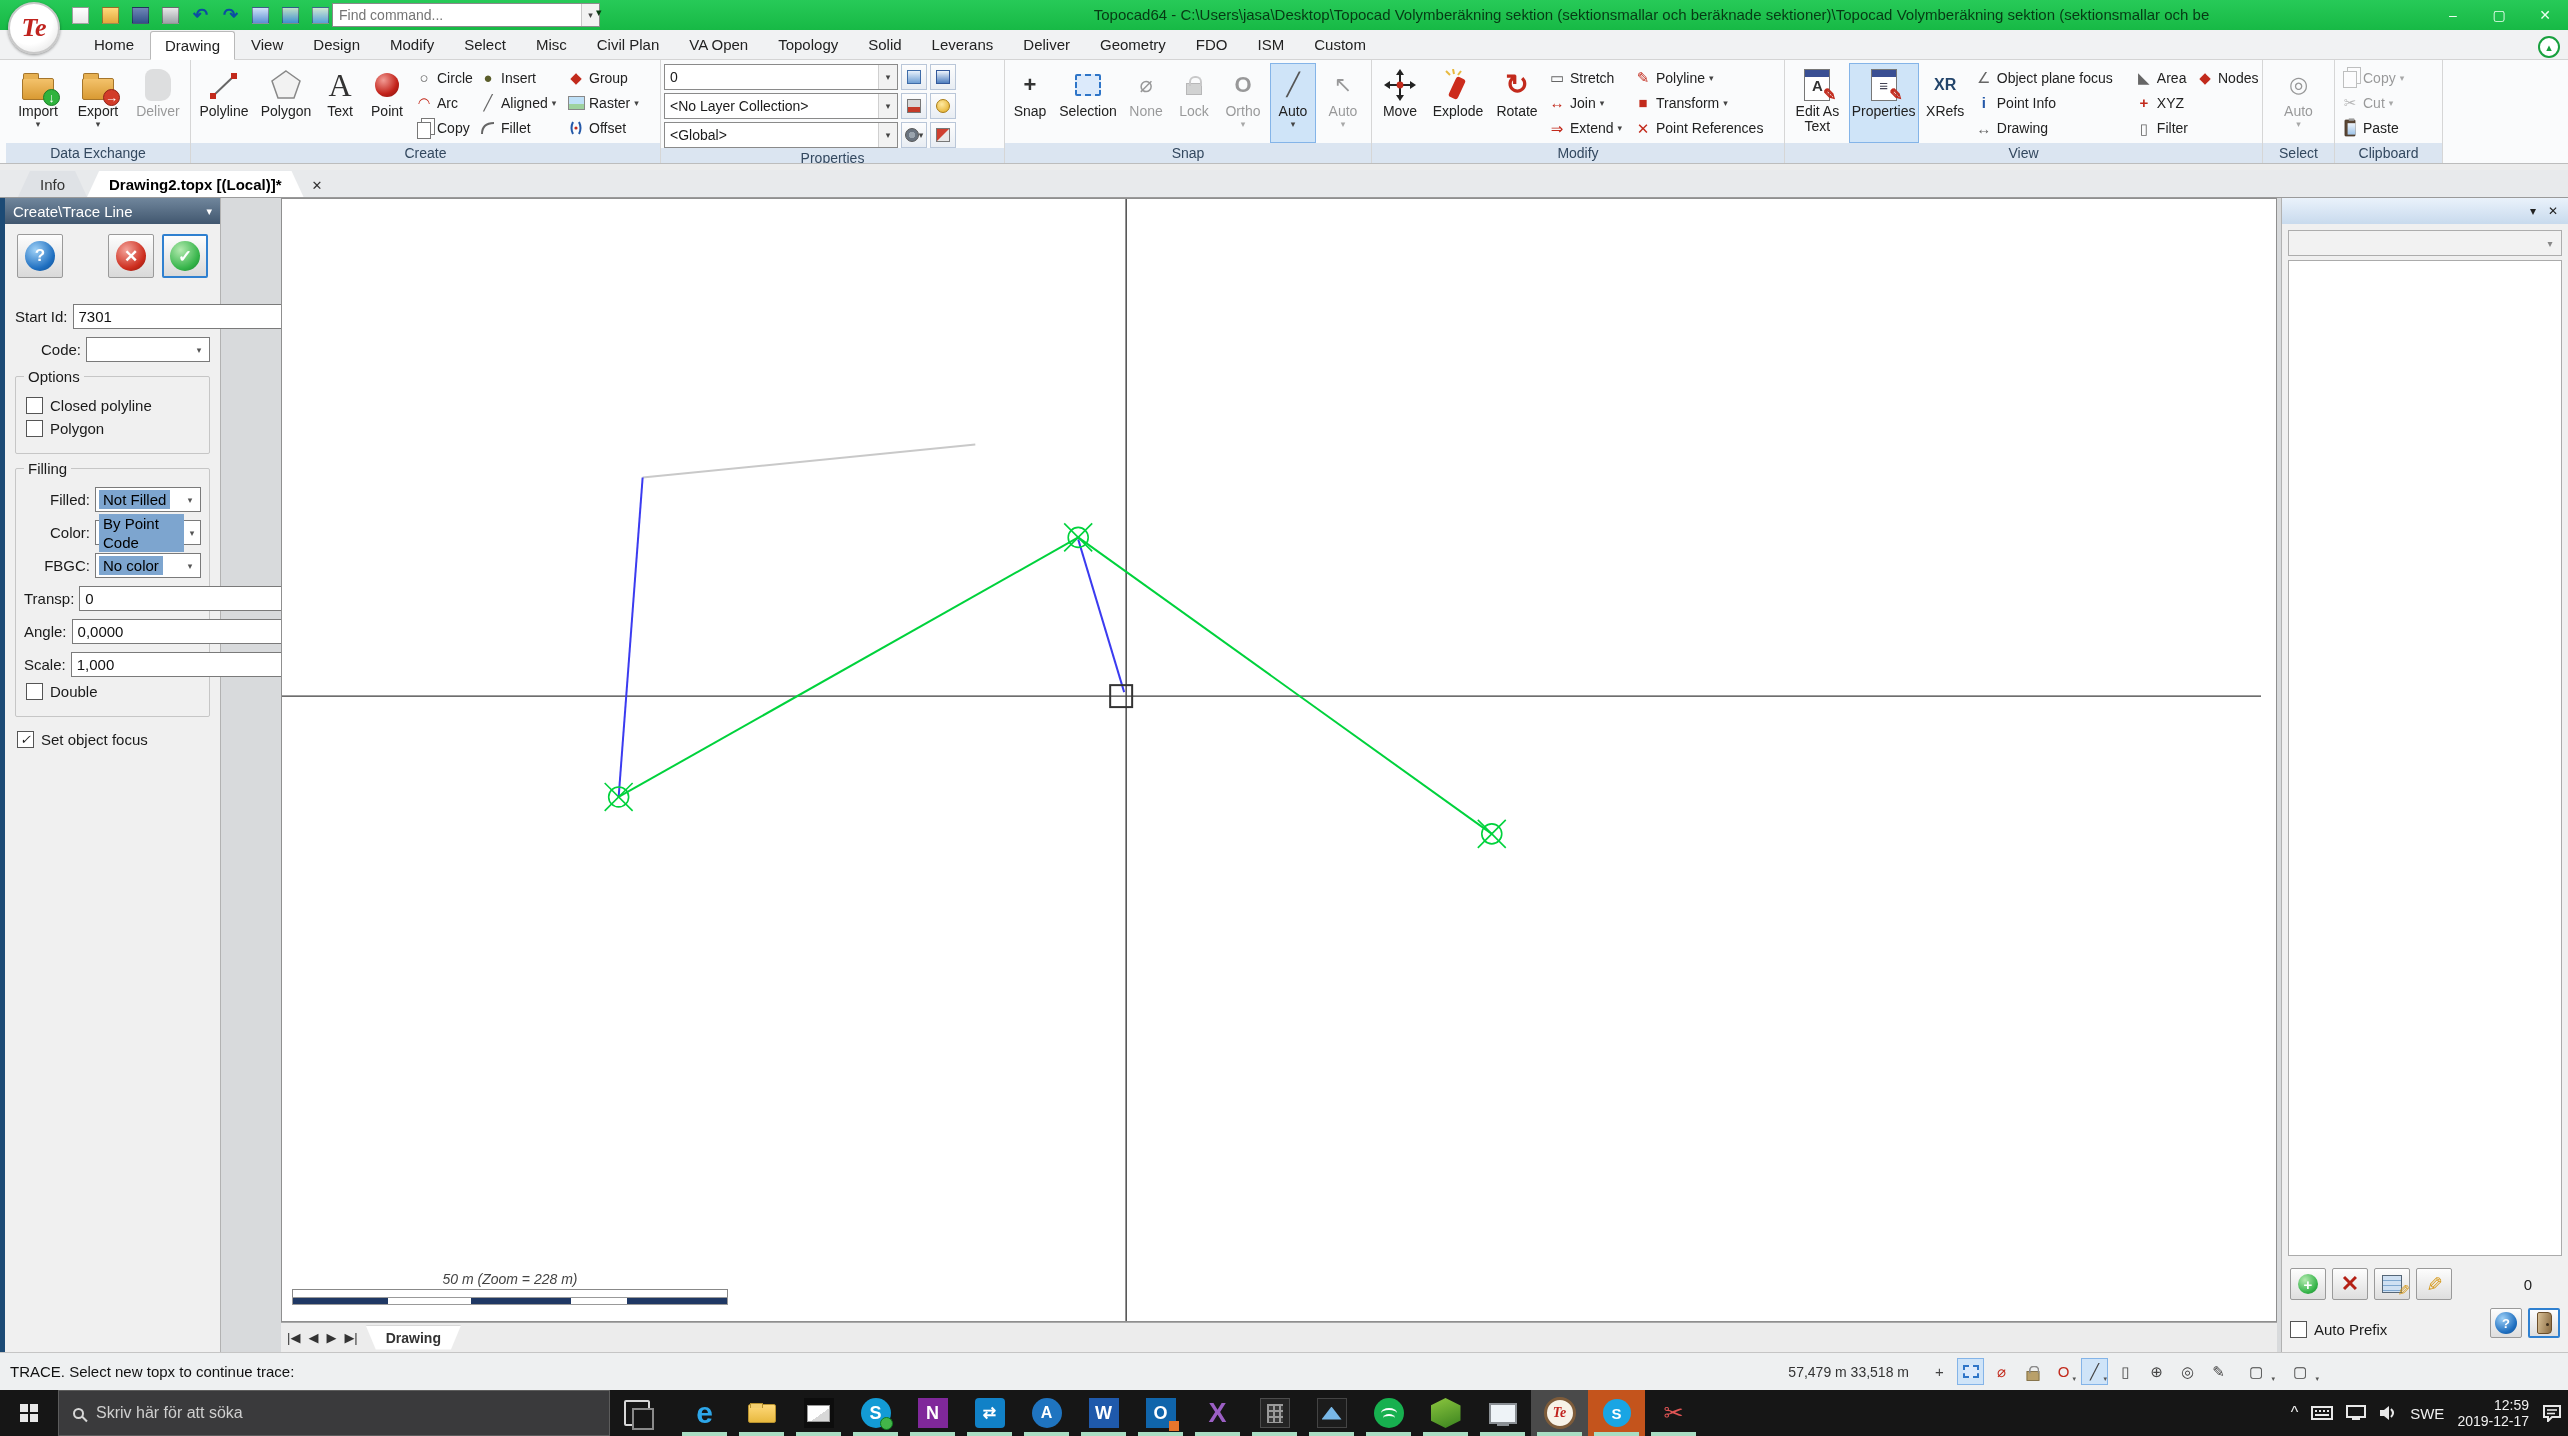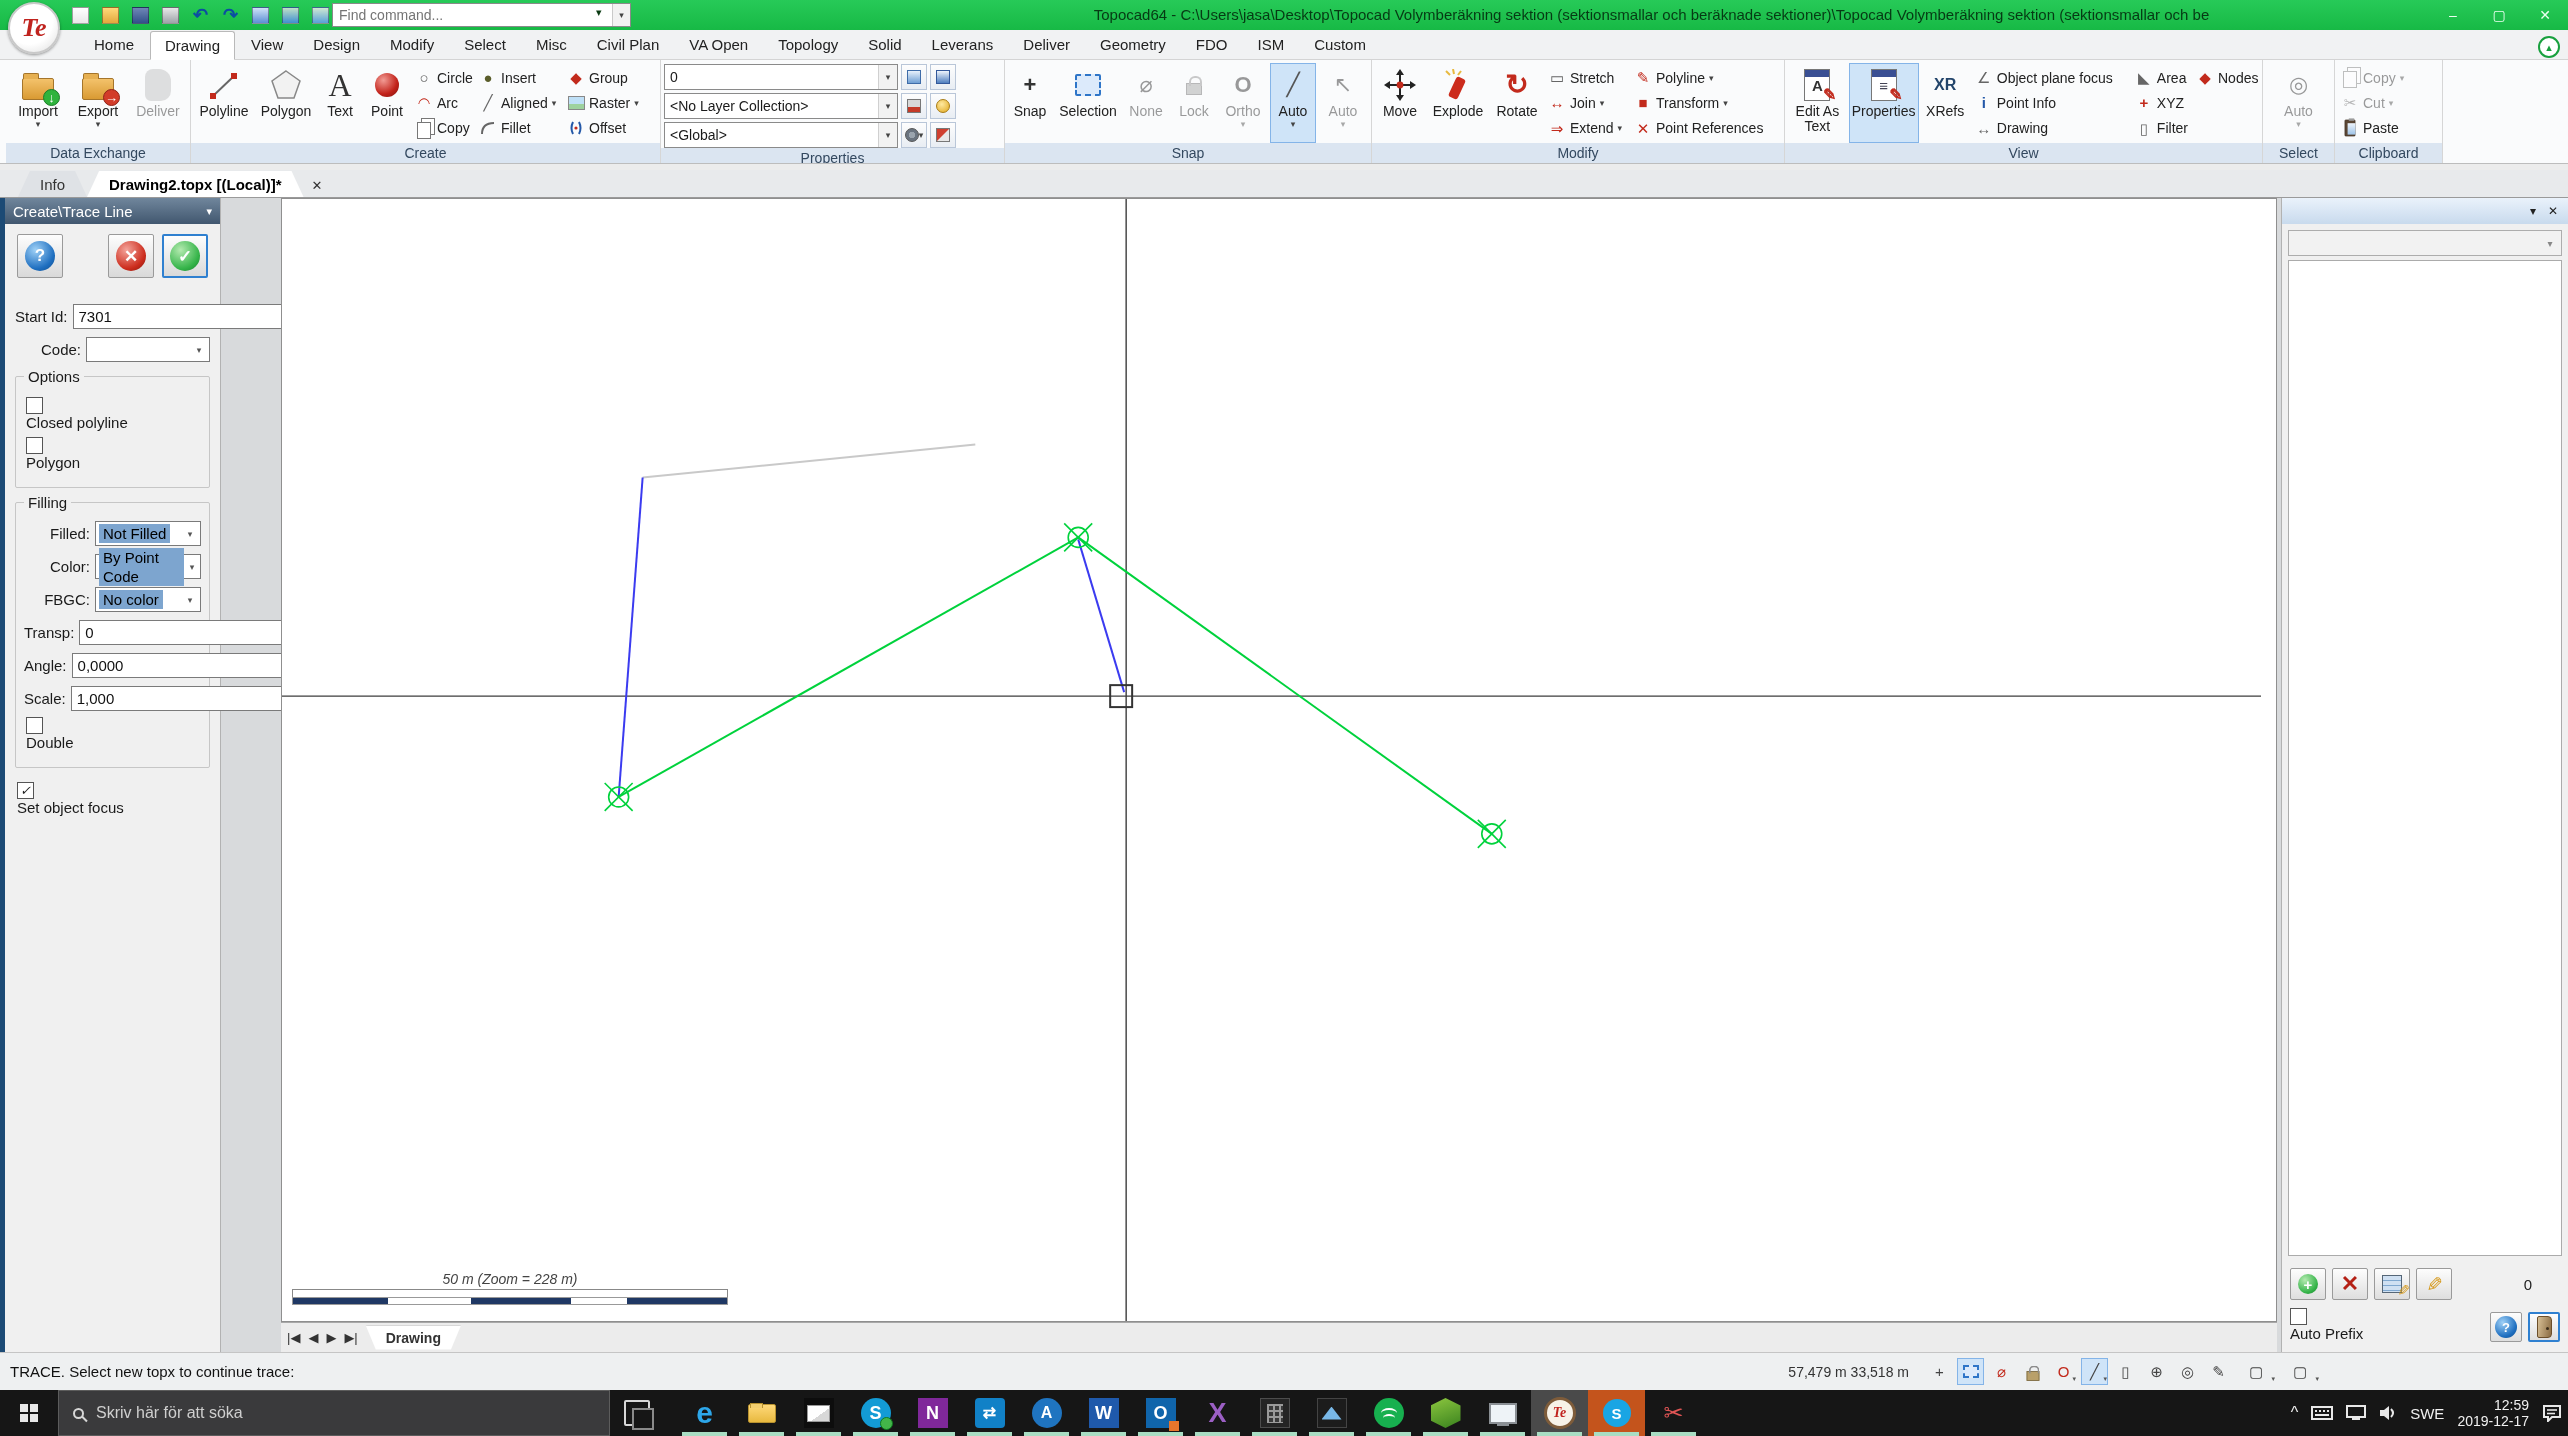--- a/index.html
+++ b/index.html
@@ -15,21 +15,21 @@
   .qbtn{width:25px;height:24px;display:flex;align-items:center;justify-content:center;border-radius:3px;}
   .qg{font-size:18px;font-weight:bold;color:#0c4da2;line-height:1;}
   .qi{width:17px;height:17px;border:1px solid rgba(0,0,0,.35);}
   .qi-new-document{background:linear-gradient(#ffffff,#e8e8e8);}
   .qi-open{background:linear-gradient(#ffd97a,#e2a83c);}
   .qi-save{background:linear-gradient(#6f87b6,#32508a);}
   .qi-print{background:linear-gradient(#e8e8e8,#9da3a8);}
   .qi-send{background:linear-gradient(#cfe2f7,#5b8fd4);}
   .qi-refresh-view{background:linear-gradient(#bfe0c7,#3f8fd0);}
   .qi-refresh-all{background:linear-gradient(#cfe8d2,#58a0d8);}
-  .findbox{position:absolute;left:332px;top:3px;width:299px;height:24px;background:#fff;border:1px solid #8a8a8a;display:flex;align-items:center;}
+  .findbox{position:absolute;left:332px;top:3px;width:268px;height:24px;background:#fff;border:1px solid #8a8a8a;display:flex;align-items:center;}
   .findbox input{flex:1;border:none;outline:none;padding:0 6px;font-size:14px;color:#333;background:transparent;font-family:inherit;}
   .findbox .chev{width:18px;height:100%;border-left:1px solid #c9c9c9;display:flex;align-items:center;justify-content:center;font-size:9px;color:#444;background:#f2f2f2;}
   .qat-more{position:absolute;left:596px;top:6px;color:#0a3a12;font-size:11px;}
   .wtitle{position:absolute;left:950px;right:215px;top:0;height:30px;line-height:30px;text-align:center;color:#063a14;font-size:15px;white-space:nowrap;overflow:hidden;}
   .winbtns{position:absolute;right:0;top:0;display:flex;height:30px;}
   .winbtn{width:46px;height:30px;display:flex;align-items:center;justify-content:center;color:#eafff0;font-size:14px;}
   .ribbon-collapse{position:absolute;top:36px;right:8px;width:22px;height:22px;border-radius:50%;background:#fff;border:2px solid #18a03e;color:#18a03e;display:flex;align-items:center;justify-content:center;font-size:11px;z-index:30;}
 
   
   .menurow{position:absolute;top:30px;left:0;right:0;height:30px;background:#f1f2f3;border-bottom:1px solid #d4d4d4;display:flex;align-items:flex-end;padding-left:80px;}
@@ -106,21 +106,21 @@
   .sph-red{background:radial-gradient(circle at 35% 30%,#f4a49b,#cc2c1d 65%,#7e150c);}
   .sph-green{background:radial-gradient(circle at 35% 30%,#b4eab0,#35b449 65%,#157d2a);}
   .frow{display:flex;align-items:center;margin:8px 10px;}
   .flabel{width:66px;text-align:right;margin-right:5px;white-space:nowrap;}
   .tinput{flex:1;height:25px;border:1px solid #7a7a7a;background:#fff;font-size:15px;padding:0 5px;font-family:inherit;outline:none;color:#111;}
   .combo{flex:1;height:25px;border:1px solid #7a7a7a;background:#fff;display:flex;align-items:center;padding-left:3px;}
   .combo .selval{background:#7da5cf;color:#000;padding:0 4px;line-height:19px;}
   .combo .chev{margin-left:auto;width:20px;height:100%;display:flex;align-items:center;justify-content:center;font-size:9px;color:#555;}
   .gbox{border:1px solid #c6c6c6;margin:14px 10px 0;padding:14px 8px 10px;position:relative;border-radius:2px;}
   .gbox .legend{position:absolute;top:-9px;left:8px;background:#f0f0f0;padding:0 4px;}
-  .cbrow{display:flex;margin:6px 2px;flex-direction:column;}
+  .cbrow{display:flex;align-items:center;margin:6px 2px;}
   .cb{width:17px;height:17px;border:1px solid #555;background:#fff;margin-right:7px;display:flex;align-items:center;justify-content:center;font-size:13px;color:#222;flex:none;}
 
   .canvas{position:absolute;left:281px;top:0;right:291px;bottom:30px;background:#fff;border:1px solid #8f8f8f;overflow:hidden;}
   .canvas svg{position:absolute;inset:0;width:100%;height:100%;}
   .scalebar{position:absolute;left:10px;top:1072px;width:436px;font-size:14px;color:#444;text-align:center;font-style:italic;}
   .sbbracket{height:8px;border-top:1px solid #888;border-left:1px solid #888;border-right:1px solid #888;margin-top:2px;}
   .sbtrack{display:flex;height:8px;border:1px solid #999;background:#fff;}
   .sbtrack i{display:block;height:100%;}
   .sheetbar{position:absolute;left:281px;right:291px;bottom:0;height:30px;background:#ececec;border-top:1px solid #a8a8a8;display:flex;align-items:center;padding-left:6px;gap:8px;font-size:13px;color:#333;}
   .sheettab{height:24px;display:flex;align-items:center;padding:0 20px;background:#fff;clip-path:polygon(0 0,100% 0,calc(100% - 10px) 100%,10px 100%);filter:drop-shadow(0 0 1px #777);font-weight:bold;font-size:14px;}

